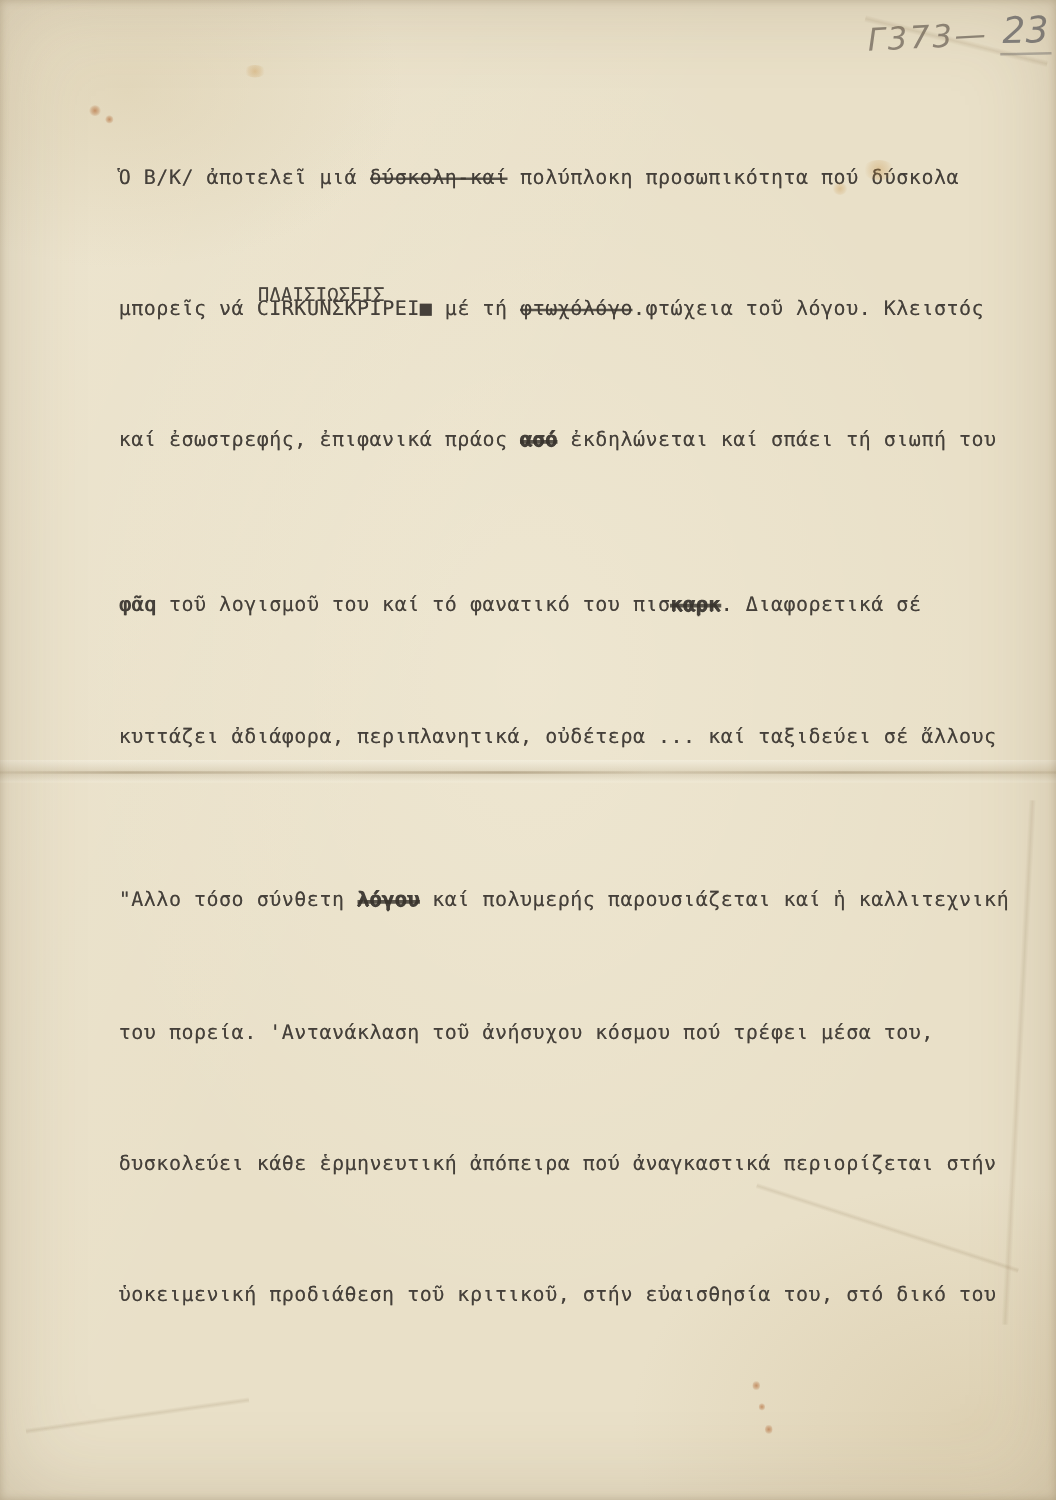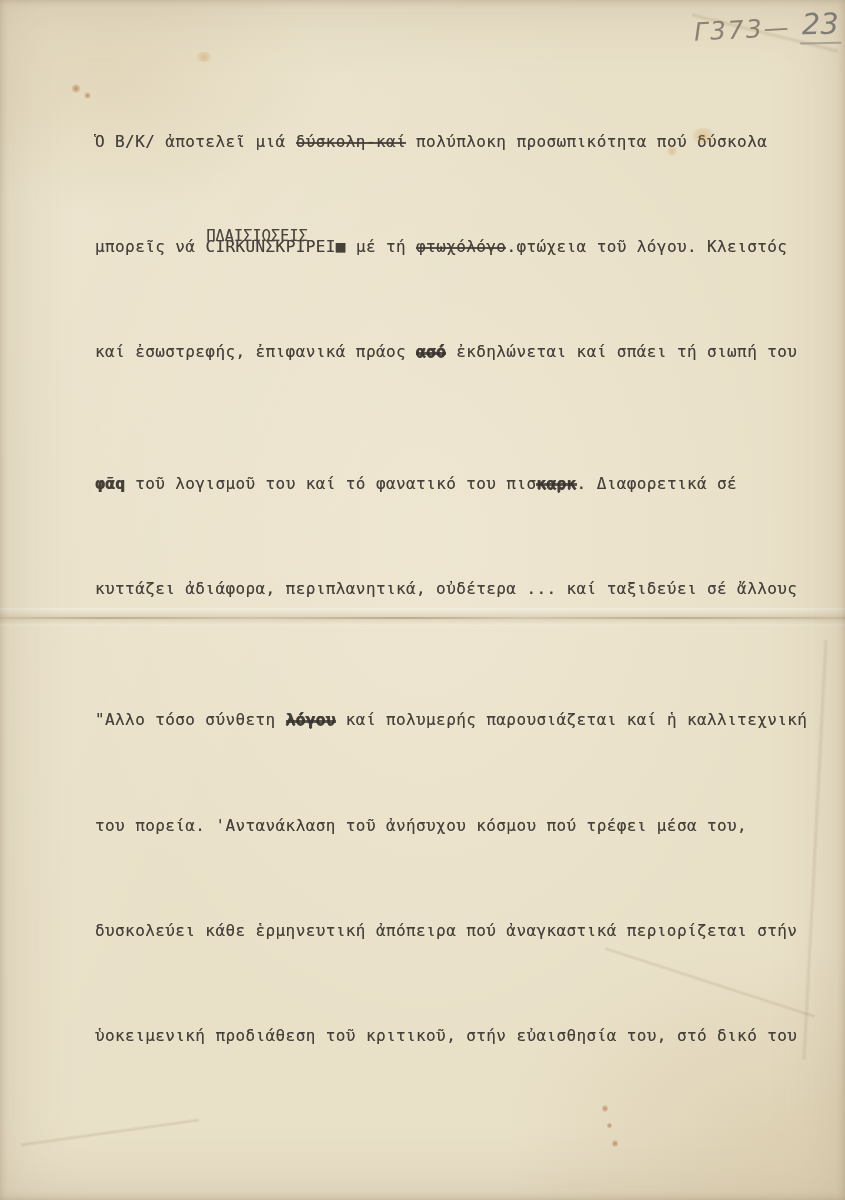--- a/index.html
+++ b/index.html
@@ -52,21 +52,21 @@
     background:rgba(62,57,50,0.85);
   }
   .oblit{
     font-weight:normal;position:relative;
     text-shadow:0.8px 0 0 currentColor, -0.6px 0 0 currentColor, 0 0.5px 0 currentColor;
   }
   .oblit::after{
     content:"";position:absolute;left:0;right:0;top:50%;height:3px;
     background:rgba(55,50,44,0.8);
   }
-  .overtyped{font-weight:bold;text-shadow:0.7px 0 0 currentColor;}
+  .overtyped{font-weight:normal;text-shadow:0.7px 0 0 currentColor;}
   .stack{position:relative;display:inline-block;}
   .raised{
     position:absolute;left:1px;top:-11px;font-size:15px;letter-spacing:0.2px;
     white-space:pre;color:#4a453e;
   }
 
   
   .pencil-note{
     position:absolute;left:694px;top:10px;width:140px;
     font-family:"DejaVu Sans",sans-serif;font-style:italic;

